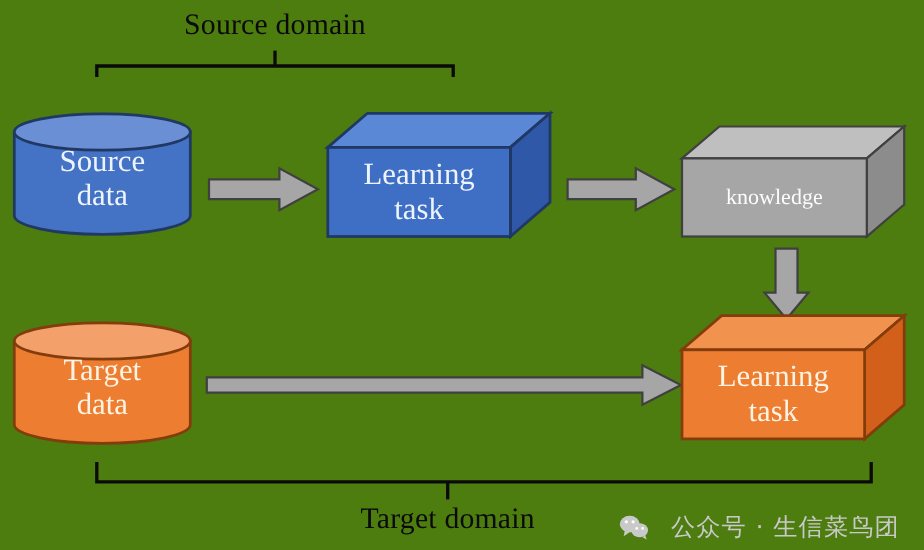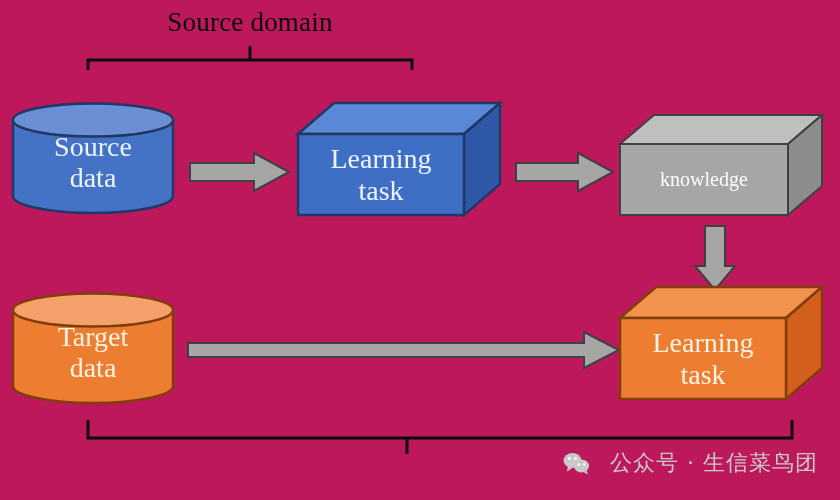--- a/index.html
+++ b/index.html
@@ -4,21 +4,21 @@
 <style>
   html, body {
     margin: 0;
     padding: 0;
     background: #ffffff;
   }
   #canvas {
     position: relative;
     width: 840px;
     height: 500px;
-    background: #be185d;
+    background: #4d7c0f;
     overflow: hidden;
     font-family: "Liberation Serif", "DejaVu Serif", serif;
   }
   .abs { position: absolute; }
 
   
   .domain-label {
     position: absolute;
     font-family: "Liberation Serif", "DejaVu Serif", serif;
     font-size: 27px;
@@ -161,22 +161,23 @@
     <span>Learning</span>
     <span>task</span>
   </div>
 
   <div class="abs" style="left:80px; top:418px;">
     <svg width="720" height="38" viewBox="0 0 720 38">
       <path d="M 8 2 L 8 20 L 712 20 L 712 2" fill="none" stroke="#0a0a0a" stroke-width="3"></path>
       <path d="M 327 20 L 327 36" fill="none" stroke="#0a0a0a" stroke-width="3"></path>
     </svg>
   </div>
+  <div class="domain-label" style="left:207px; top:456px; width:400px; text-align:center;">Target domain</div>
 
-  <div id="watermark" style="left:563px; top:448px;gap:20px;">
+  <div id="watermark" style="left:563px; top:464px;gap:20px;">
     <span>
       <svg width="27" height="23" viewBox="0 0 27 23">
         <ellipse cx="9.5" cy="8.5" rx="9" ry="7.6" fill="#C9C9C9"></ellipse>
         <path d="M 5 14 L 4 19.5 L 9 16.2 Z" fill="#C9C9C9"></path>
         <circle cx="6.4" cy="6.4" r="1.5" fill="#ffffff"></circle>
         <circle cx="12.6" cy="6.4" r="1.5" fill="#ffffff"></circle>
         <ellipse cx="18.5" cy="14" rx="7.6" ry="6.4" fill="#C9C9C9"></ellipse>
         <path d="M 23.5 18.6 L 25 22.4 L 21 20.4 Z" fill="#C9C9C9"></path>
         <circle cx="15.8" cy="12.4" r="1.25" fill="#ffffff"></circle>
         <circle cx="21.2" cy="12.4" r="1.25" fill="#ffffff"></circle>

